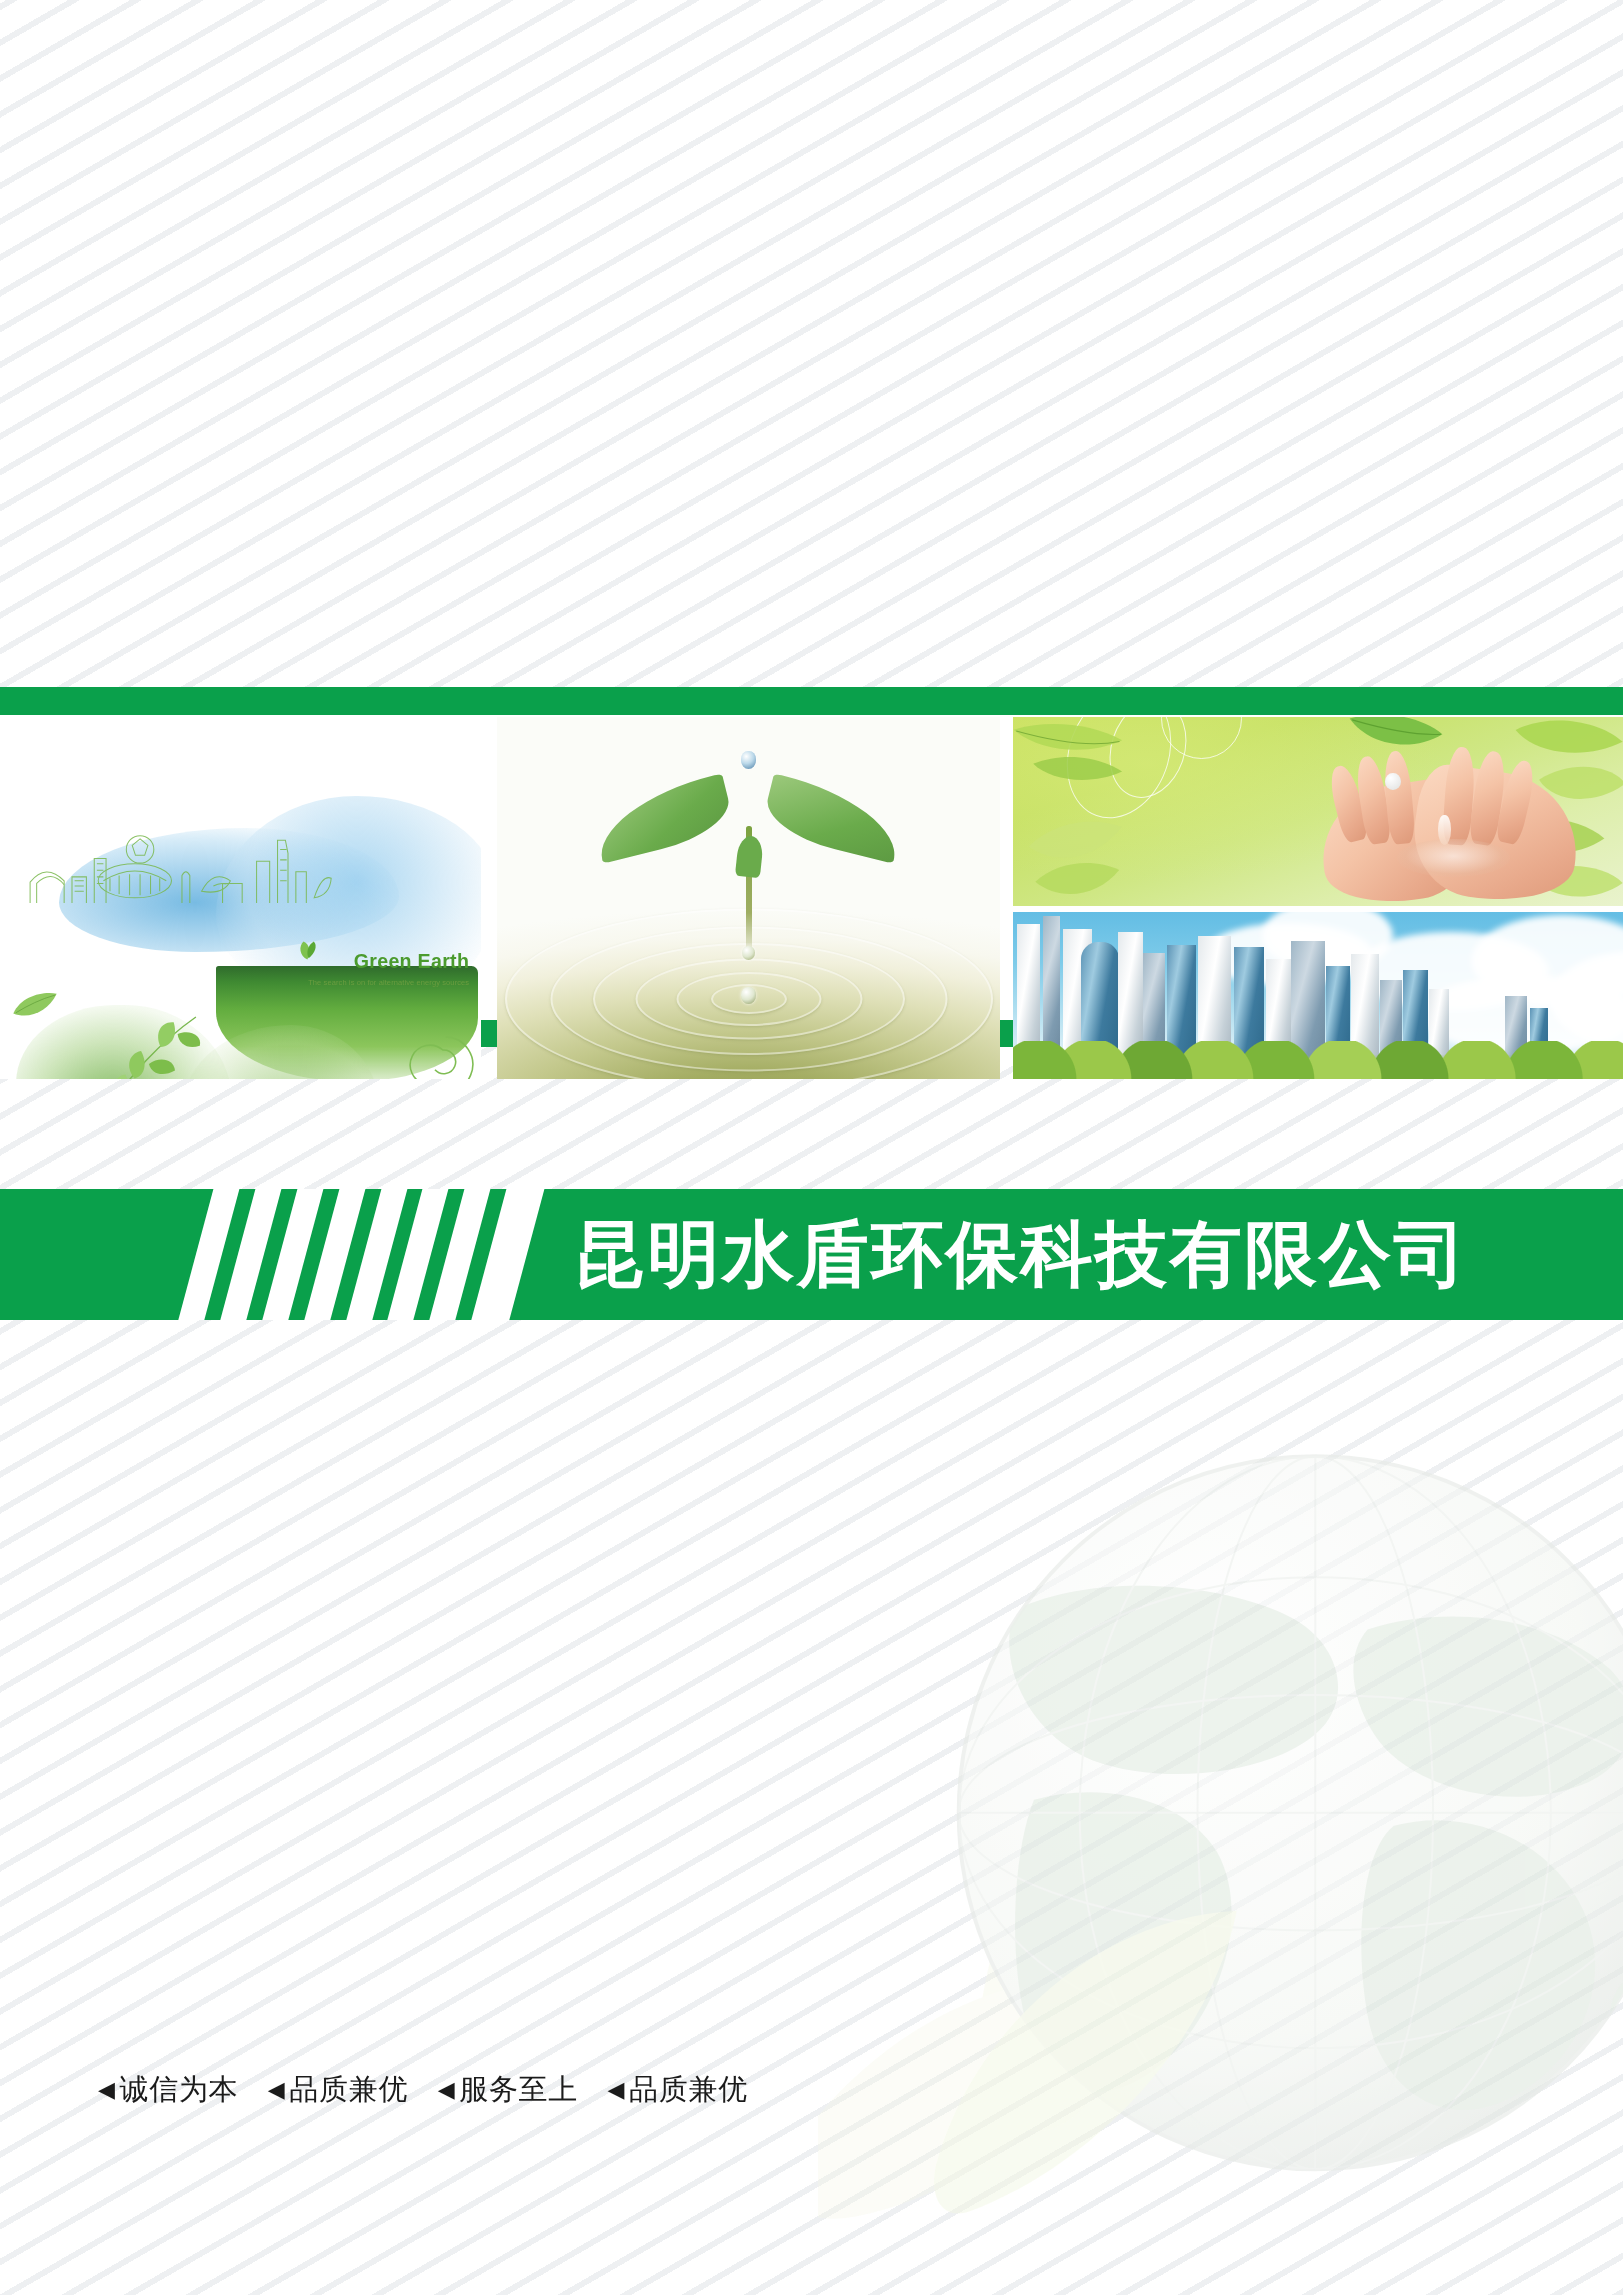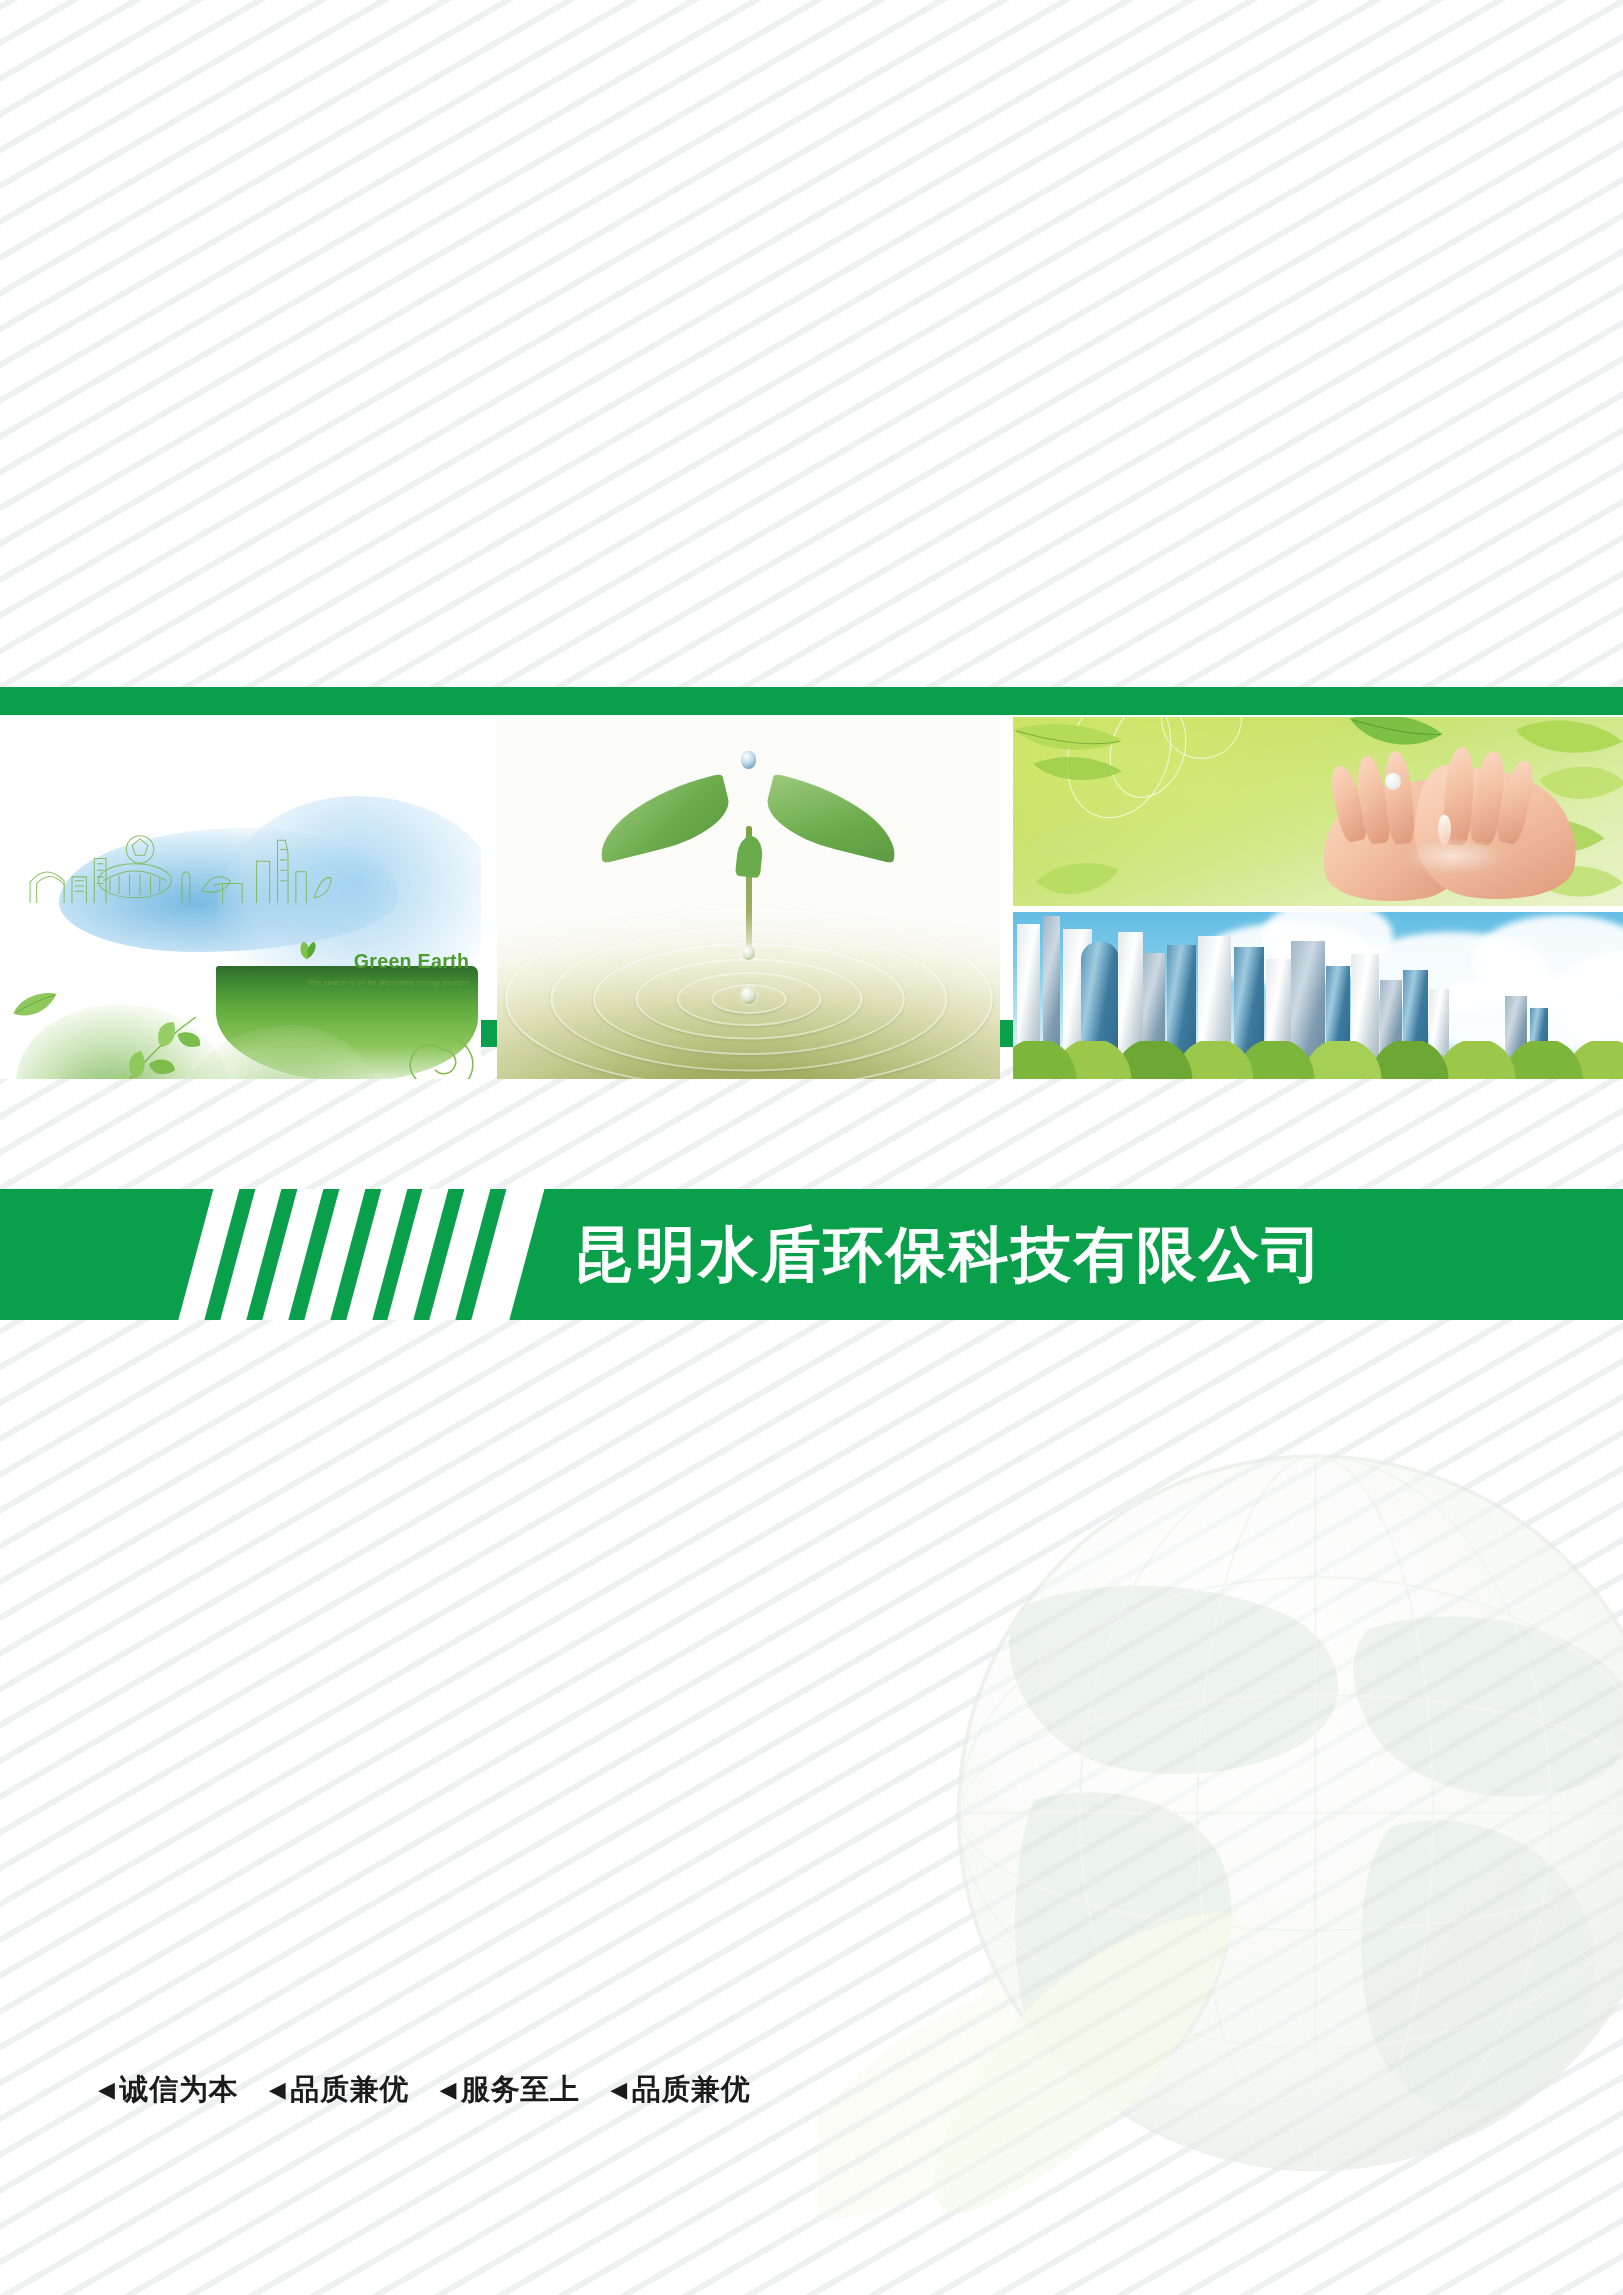--- a/index.html
+++ b/index.html
@@ -186,34 +186,34 @@
     position:absolute;left:196px;top:-13px;width:327px;height:157px;
   }
   .bstripe{
     position:absolute;top:-19.6px;width:26px;height:196px;
     background:#ffffff;
     transform:skewX(-15deg);
   }
   #banner-title{
     position:absolute;left:573px;top:50%;transform:translateY(-50%);
     color:#ffffff;
-    font-size:60px;font-weight:bold;
+    font-size:72px;font-weight:bold;
     letter-spacing:2.6px;
     white-space:nowrap;
     font-family:"DejaVu Sans","Liberation Sans",sans-serif;
   }
 
   
   #slogan{
     position:absolute;left:98px;top:2070px;
     font-size:29px;color:#1b1b1b;white-space:nowrap;
     font-family:"DejaVu Sans","Liberation Sans",sans-serif;
     letter-spacing:0.7px;
   }
-  #slogan .sl-item{margin-right:19.6px;font-weight:bold;}
+  #slogan .sl-item{margin-right:19.6px;}
   #slogan .sl-arrow{font-size:22px;margin-right:3.9px;position:relative;top:-2px;}
 </style>
 </head>
 <body>
 
 <div id="page"></div>
 
 <svg id="watermark" viewBox="0 0 1400 1290">
   <defs>
     <clipPath id="globeClip">

